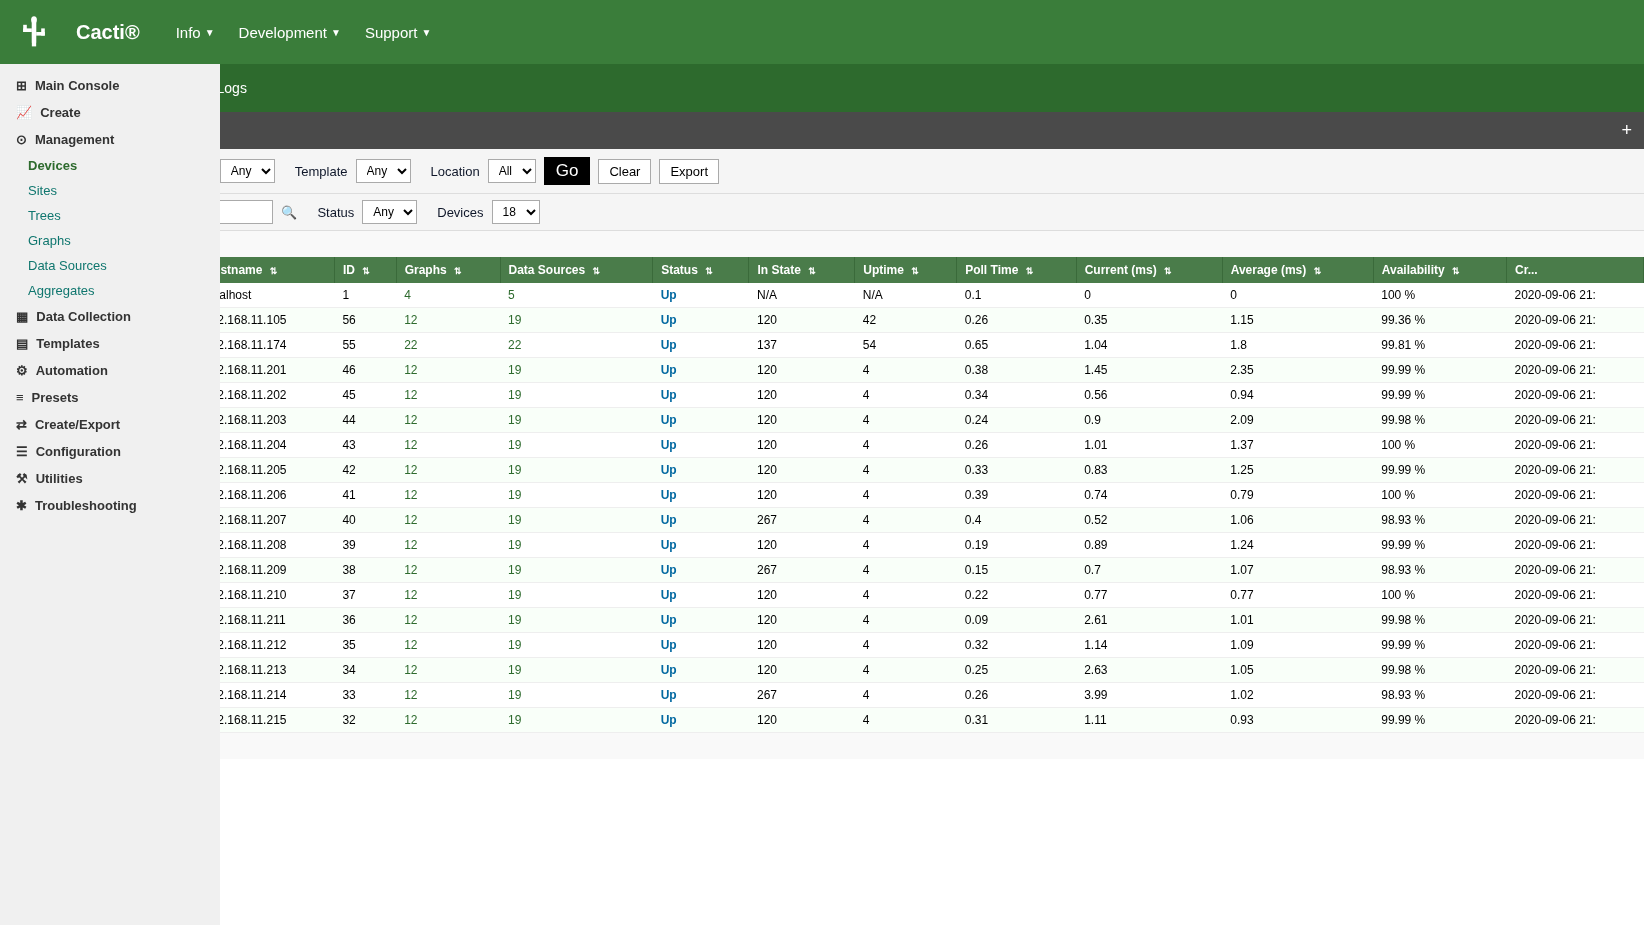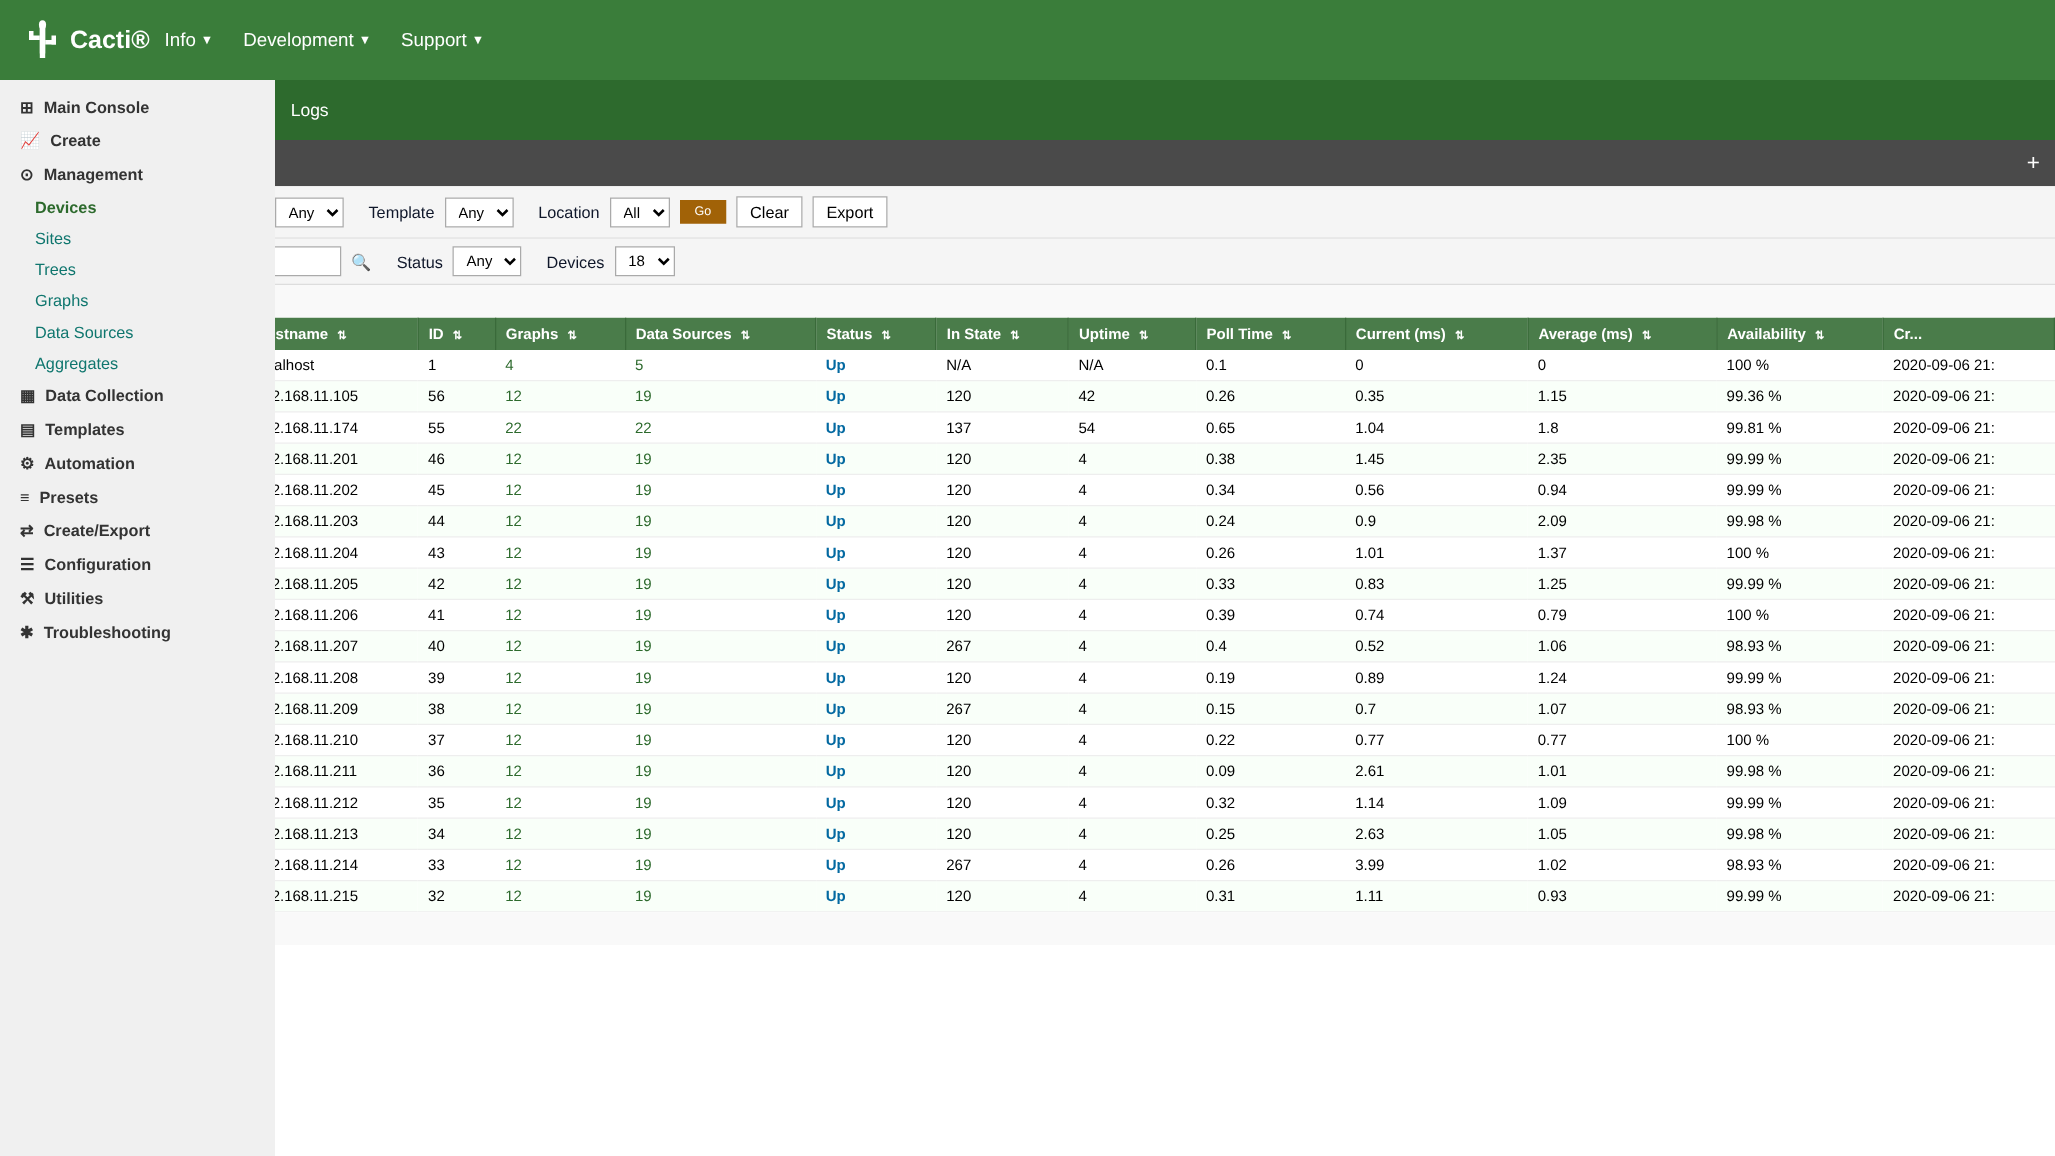--- a/index.html
+++ b/index.html
@@ -10,23 +10,24 @@
       background: #3a7d3a;
       display: flex;
       align-items: center;
       padding: 0 16px;
       height: 64px;
       color: white;
     }
     .top-nav .logo {
       display: flex;
       align-items: center;
-      gap: 4px;
+      gap: 24px;
       font-size: 20px;
       font-weight: bold;
+      margin-right: 24px;
     }
     .cactus-icon {
       width: 36px;
       height: 36px;
       fill: white;
     }
     .top-nav .nav-item {
       color: white;
       padding: 8px 12px;
       cursor: pointer;
@@ -49,21 +50,21 @@
       background: white;
       display: flex;
       flex-direction: column;
     }
 
     
     .secondary-nav {
       background: #2d6a2d;
       display: flex;
       align-items: center;
-      padding: 0 16px;
+      padding: 0 0;
       height: 48px;
     }
     .cactus-small {
       width: 28px;
       height: 28px;
       fill: white;
       margin-right: 8px;
     }
     .secondary-nav .nav-item {
       color: white;
@@ -140,26 +141,26 @@
     }
     .filter-label { color: #0f172a; font-size: 13px; margin-left: 12px; }
     .filter-select {
       border: 1px solid #aaa;
       background: white;
       padding: 3px 6px;
       font-size: 12px;
       cursor: pointer;
     }
     .btn-go {
-      background: #a16207;
+      background: #000000;
       color: white;
       border: none;
       padding: 4px 12px;
       cursor: pointer;
-      font-size: 10px;
+      font-size: 17px;
     }
     .btn-clear, .btn-export {
       background: white;
       border: 1px solid #aaa;
       padding: 4px 10px;
       cursor: pointer;
       font-size: 13px;
     }
 
     

